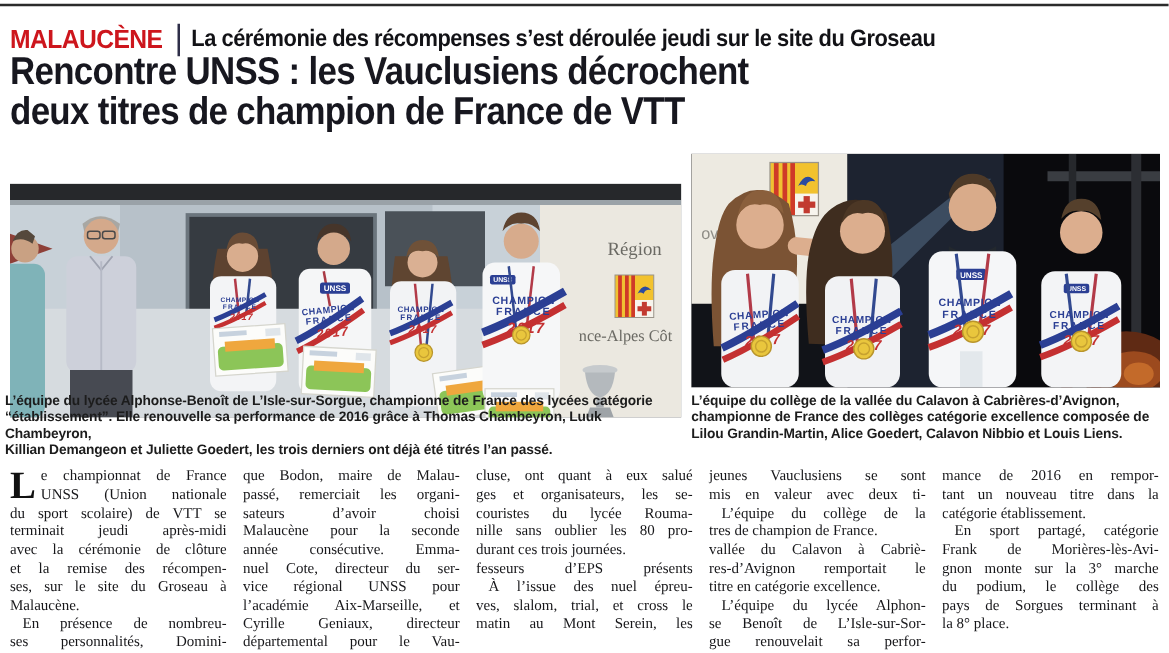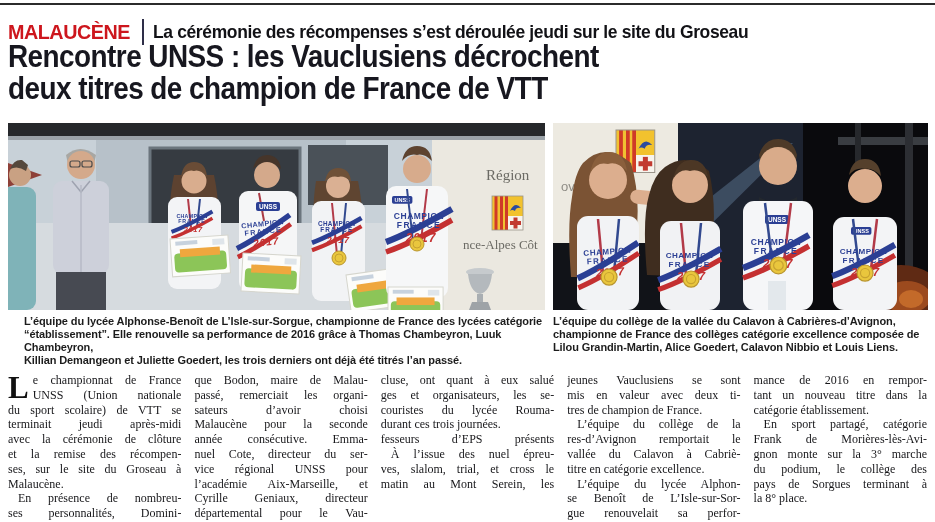--- a/index.html
+++ b/index.html
@@ -18,27 +18,27 @@
   .kicker-head{
     font-weight:bold;font-size:19px;color:#121216;letter-spacing:-0.4px;
     transform:scaleX(0.92);transform-origin:0 50%;white-space:nowrap;
   }
   .headline{
     position:absolute;top:41px;left:8px;width:760px;
     font-weight:bold;font-size:31px;line-height:32px;color:#17171f;
     letter-spacing:-0.6px;transform:scaleX(0.9);transform-origin:0 0;
   }
   .photo{position:absolute;top:123px;background:#999;overflow:hidden;}
-  .photo.left{left:8px;width:537px;height:187px;}
+  .photo.left{left:8px;width:537px;height:187px;margin-top:24px;}
   .photo.right{left:553px;width:375px;height:187px;}
   .caption{
     position:absolute;top:315px;font-weight:bold;font-size:11px;line-height:13px;
     color:#1c1c1c;letter-spacing:-0.1px;
   }
-  .caption.left{left:24px;width:542px;}
+  .caption.left{left:4px;width:542px;}
   .caption.right{left:553px;width:375px;}
   .article{
     position:absolute;top:373px;left:8px;width:919px;
     display:grid;grid-template-columns:repeat(5,1fr);column-gap:13px;
     font-family:"Liberation Serif",serif;font-size:12px;line-height:14.8px;color:#17171a;
   }
   .col{overflow:hidden;}
   .line{text-align:justify;text-align-last:justify;}
   .line.nj{text-align-last:left;}
   .line.ind{text-indent:10px;}
@@ -309,33 +309,34 @@
       <div class="line">nuel Cote, directeur du ser-</div>
       <div class="line">vice régional UNSS pour</div>
       <div class="line">l’académie Aix-Marseille, et</div>
       <div class="line">Cyrille Geniaux, directeur</div>
       <div class="line">départemental pour le Vau-</div>
     </div>
     <div class="col">
       <div class="line">cluse, ont quant à eux salué</div>
       <div class="line">ges et organisateurs, les se-</div>
       <div class="line">couristes du lycée Rouma-</div>
+      <div class="line">nille sans oublier les 80 pro-</div>
       <div class="line nj">durant ces trois journées.</div>
       <div class="line">fesseurs d’EPS présents</div>
       <div class="line ind">À l’issue des nuel épreu-</div>
       <div class="line">ves, slalom, trial, et cross le</div>
       <div class="line">matin au Mont Serein, les</div>
     </div>
     <div class="col">
       <div class="line">jeunes Vauclusiens se sont</div>
       <div class="line">mis en valeur avec deux ti-</div>
+      <div class="line ind">L’équipe du collège de la</div>
       <div class="line nj">tres de champion de France.</div>
-      <div class="line ind">L’équipe du collège de la</div>
+      <div class="line">vallée du Calavon à Cabriè-</div>
       <div class="line">res-d’Avignon remportait le</div>
-      <div class="line">vallée du Calavon à Cabriè-</div>
       <div class="line nj">titre en catégorie excellence.</div>
       <div class="line ind">L’équipe du lycée Alphon-</div>
       <div class="line">se Benoît de L’Isle-sur-Sor-</div>
       <div class="line">gue renouvelait sa perfor-</div>
     </div>
     <div class="col">
       <div class="line">mance de 2016 en rempor-</div>
       <div class="line">tant un nouveau titre dans la</div>
       <div class="line nj">catégorie établissement.</div>
       <div class="line ind">En sport partagé, catégorie</div>

